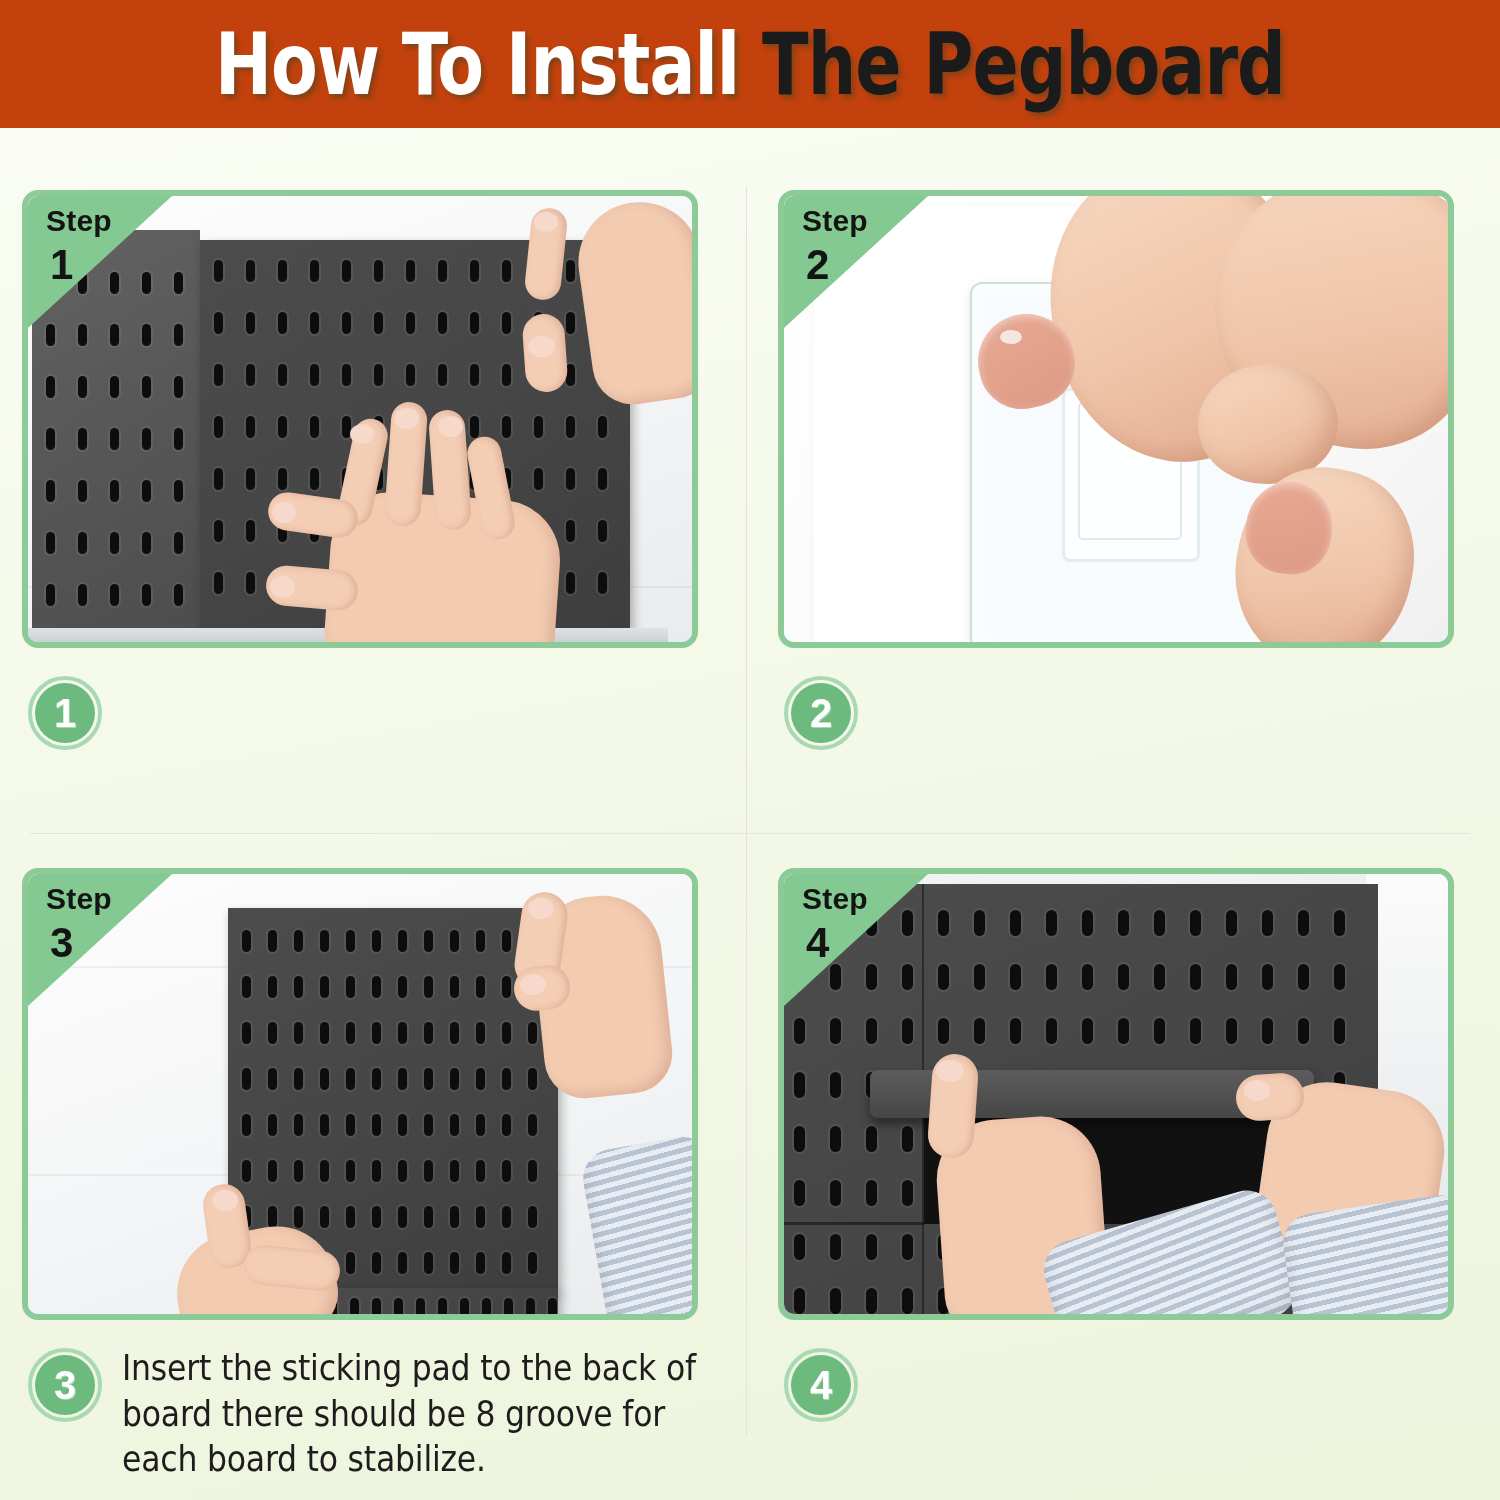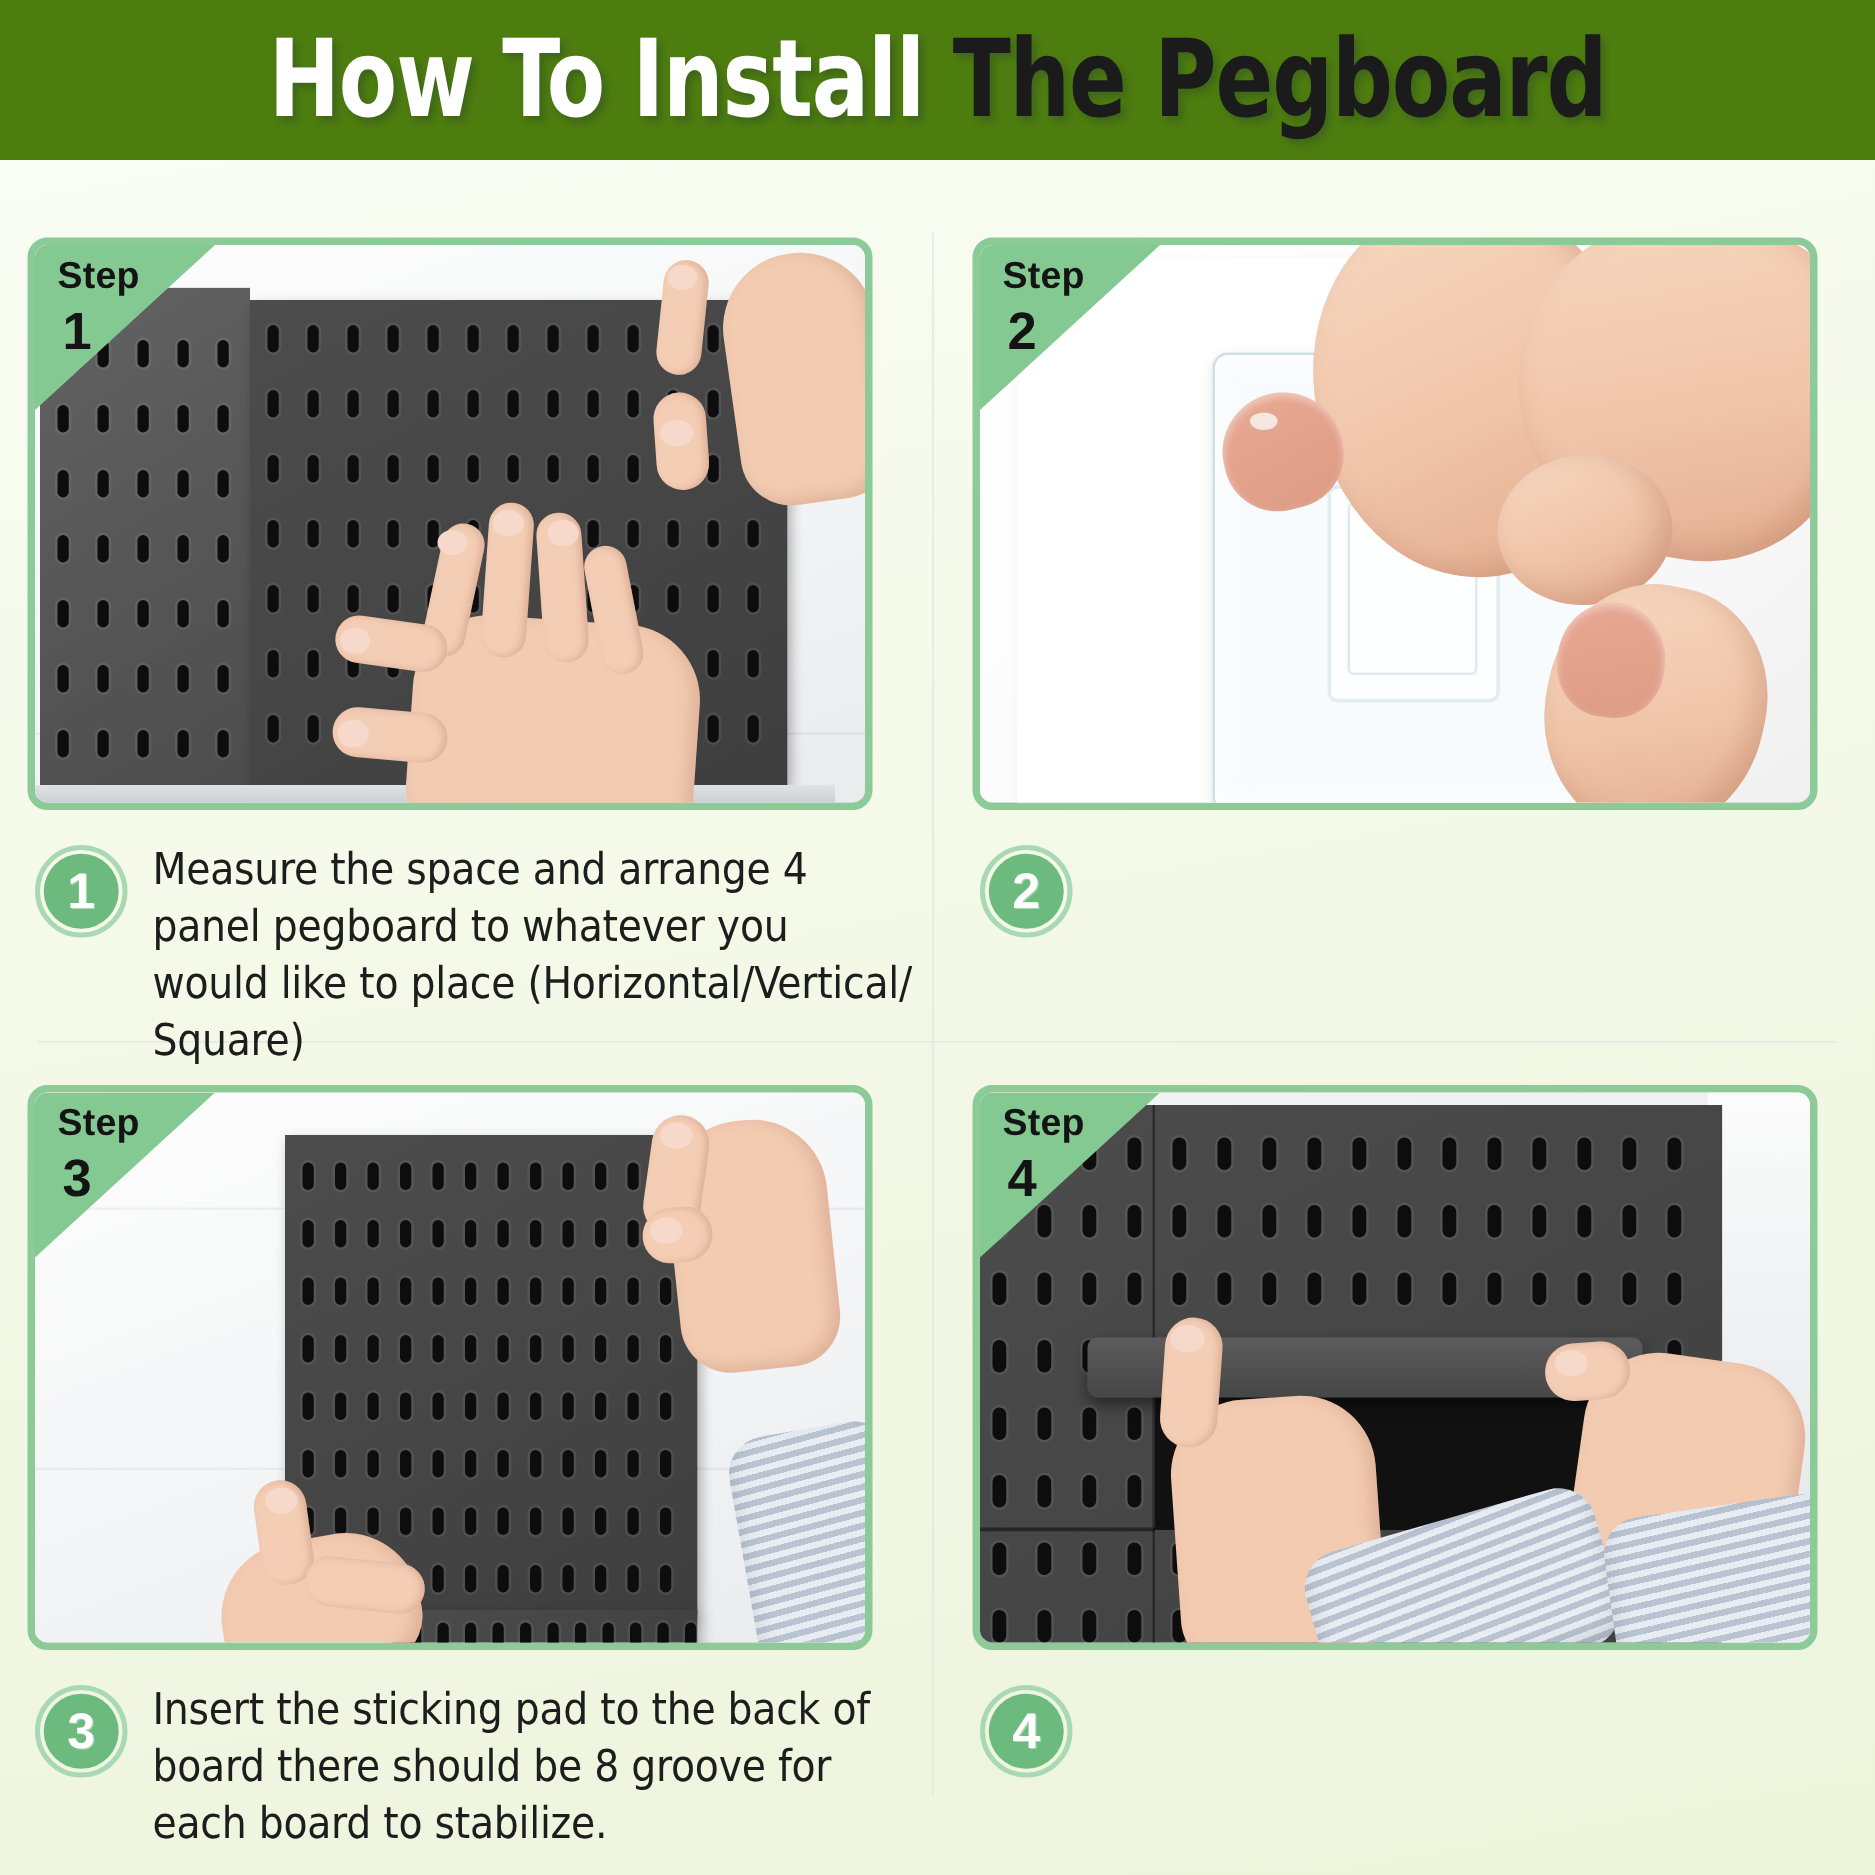--- a/index.html
+++ b/index.html
@@ -7,21 +7,21 @@
     width:1500px;height:1500px;
     font-family:"Liberation Sans",sans-serif;
     background:linear-gradient(170deg,#fbfdf5 0%,#f4f9e8 45%,#edf4dc 100%);
     overflow:hidden;
   }
   .page{position:relative;width:1500px;height:1500px;}
 
   
   .header{
     position:absolute;left:0;top:0;width:1500px;height:128px;
-    background:#4d7c0f;
+    background:#c2410c;
     display:flex;align-items:center;justify-content:center;
   }
   .header-title{
     font-family:"DejaVu Sans Condensed","Liberation Sans Narrow","Liberation Sans",sans-serif;
     font-weight:bold;
     font-size:86px;
     letter-spacing:-1px;
     white-space:nowrap;
     transform:scaleX(.88);
     line-height:1;
@@ -341,21 +341,20 @@
           <div class="num">1</div>
         </div>
       </div>
       <div class="caption">
         <div class="numcircle">
           <div class="ring"></div>
           <div class="disc">
             <span>1</span>
           </div>
         </div>
-        <div class="ctext">Measure the space and arrange 4 panel pegboard to whatever you would like to place (Horizontal/Vertical/ Square)</div>
       </div>
     </div>
 
     <div class="cell c2">
       <div class="photo">
         <div class="scene">
           <div class="whitewall"></div>
           <div style="position:absolute;left:30px;top:10px;width:460px;height:440px;background:#ffffff;box-shadow:4px 6px 14px rgba(0,0,0,.07);"></div>
 
           <div class="sticker" style="left:186px;top:86px;width:316px;height:364px;"></div>

